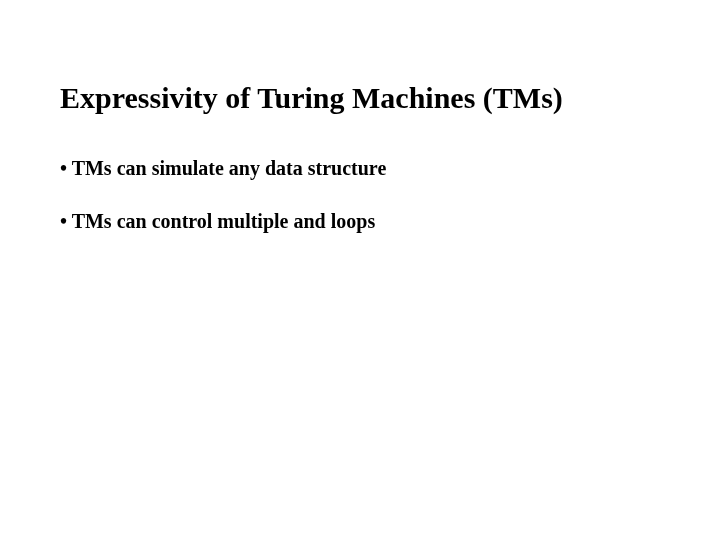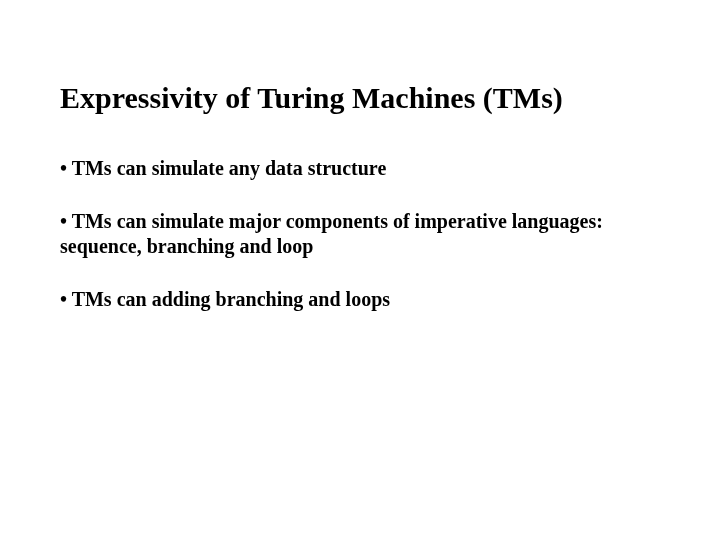--- a/index.html
+++ b/index.html
@@ -32,16 +32,15 @@
     font-weight: bold;
   }
 </style>
 </head>
 <body>
 
 <div class="slide">
   <div class="title">Expressivity of Turing Machines (TMs)</div>
   <div class="bullets">
     <div class="bullet">• <span>TMs can simulate any data structure</span></div>
-    <div class="bullet">• <span>TMs can simulate major components of imperative languages: sequence, branching and loop</span></div>
-    <div class="bullet">• <span>TMs can adding branching and loops</span></div>
+    <div class="bullet">• <span>TMs can control multiple and loops</span></div>
   </div>
 </div>
 
 </body></html>

